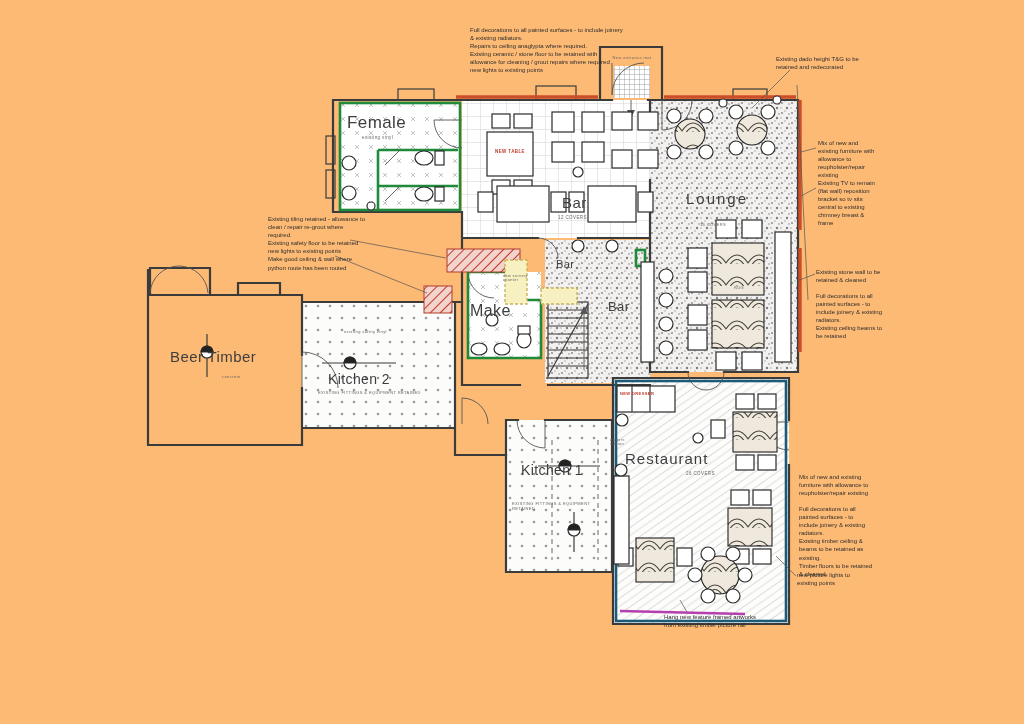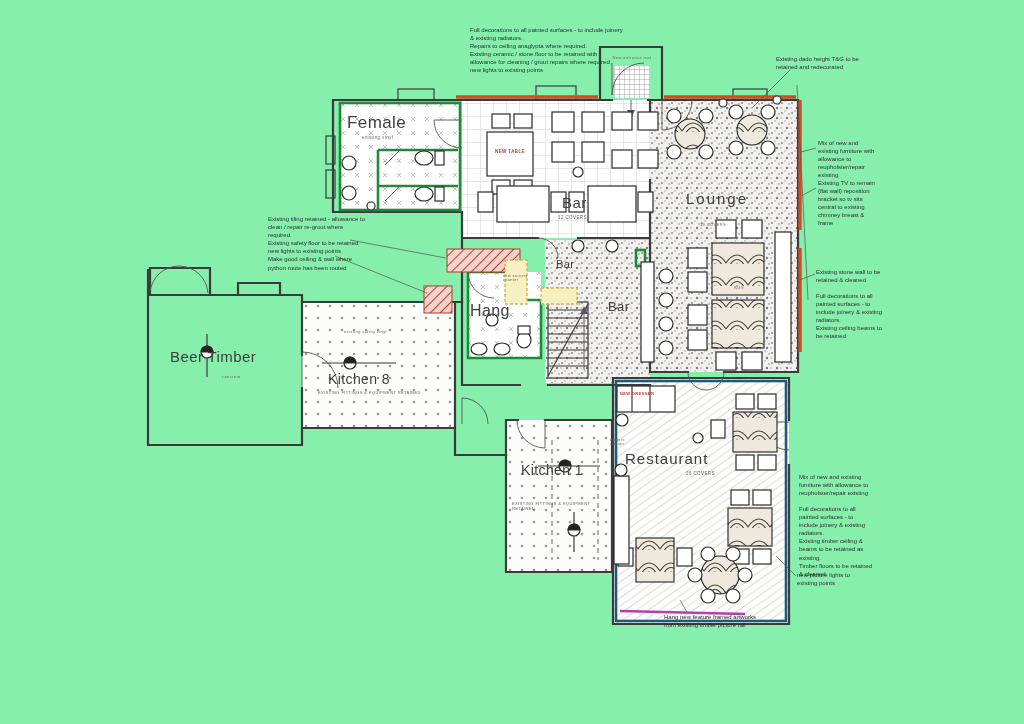--- a/index.html
+++ b/index.html
@@ -1,16 +1,16 @@
 <!DOCTYPE html>
 <html style="--green: #1f8a3b; --orange: #cc4e28; --blue: #1d5a78; --red: #c0392b; --magenta: #b53fae; --yellowFill: #f7f0c0; --yellowBorder: #c9b458; --wall: #3b3b3b;"><head>
 <meta charset="utf-8">
 <style>
   html,body{margin:0;padding:0;background:#fff}
-  #canvas{position:relative;width:1024px;height:724px;background:#86efac;
+  #canvas{position:relative;width:1024px;height:724px;background:#fdba74;
     font-family:"Liberation Sans",sans-serif;overflow:hidden}
   #plan{position:absolute;left:0;top:0}
   .lbl{position:absolute;color:#4a4a4a;white-space:pre-line;pointer-events:none}
   .room{font-size:15px;letter-spacing:.4px;color:#3e3e3e}
   .note{font-size:6px;line-height:1.35;color:#2e2e2e}
   .sub{font-size:4.5px;letter-spacing:.4px;color:#666}
   .red{color:var(--red);font-weight:bold}
   .center{text-align:center}
   .wall{stroke:#3b3b3b;stroke-width:2.2;fill:none;stroke-linecap:square}
   .wallthin{stroke:#3b3b3b;stroke-width:1.2;fill:none}
@@ -278,26 +278,26 @@
 <div class="lbl sub" style="left:362px;top:135px">existing vinyl</div>
 
 <div class="lbl room" style="left:562px;top:194px">Bar</div>
 <div class="lbl sub" style="left:558px;top:215px">12 COVERS</div>
 <div class="lbl room" style="left:556px;top:258px;font-size:11px">Bar</div>
 <div class="lbl room" style="left:608px;top:299px;font-size:13px">Bar</div>
 
 <div class="lbl room" style="left:686px;top:190px;letter-spacing:2px">Lounge</div>
 <div class="lbl sub" style="left:700px;top:222px;font-size:4px">16 COVERS</div>
 
-<div class="lbl room" style="left:470px;top:302px;font-size:16px">Hang</div>
+<div class="lbl room" style="left:470px;top:302px;font-size:16px">Make</div>
 
 <div class="lbl room" style="left:170px;top:348px">Beer Timber</div>
 <div class="lbl sub" style="left:222px;top:374px;font-size:4px">concrete</div>
 
-<div class="lbl room" style="left:328px;top:371px;font-size:14px">Kitchen 8</div>
+<div class="lbl room" style="left:328px;top:371px;font-size:14px">Kitchen 2</div>
 <div class="lbl sub" style="left:318px;top:390px;width:122px;font-size:4px">EXISTING FITTINGS &amp; EQUIPMENT RETAINED</div>
 <div class="lbl sub" style="left:344px;top:329px;font-size:4px">existing safety vinyl</div>
 
 <div class="lbl room" style="left:521px;top:462px;font-size:14px">Kitchen 1</div>
 <div class="lbl sub" style="left:512px;top:501px;width:100px;font-size:4px">EXISTING FITTINGS &amp; EQUIPMENT RETAINED</div>
 
 <div class="lbl room" style="left:625px;top:450px;letter-spacing:1px">Restaurant</div>
 <div class="lbl sub" style="left:686px;top:471px">26 COVERS</div>
 
 <div class="lbl sub red center" style="left:490px;top:149px;width:40px">NEW TABLE</div>

